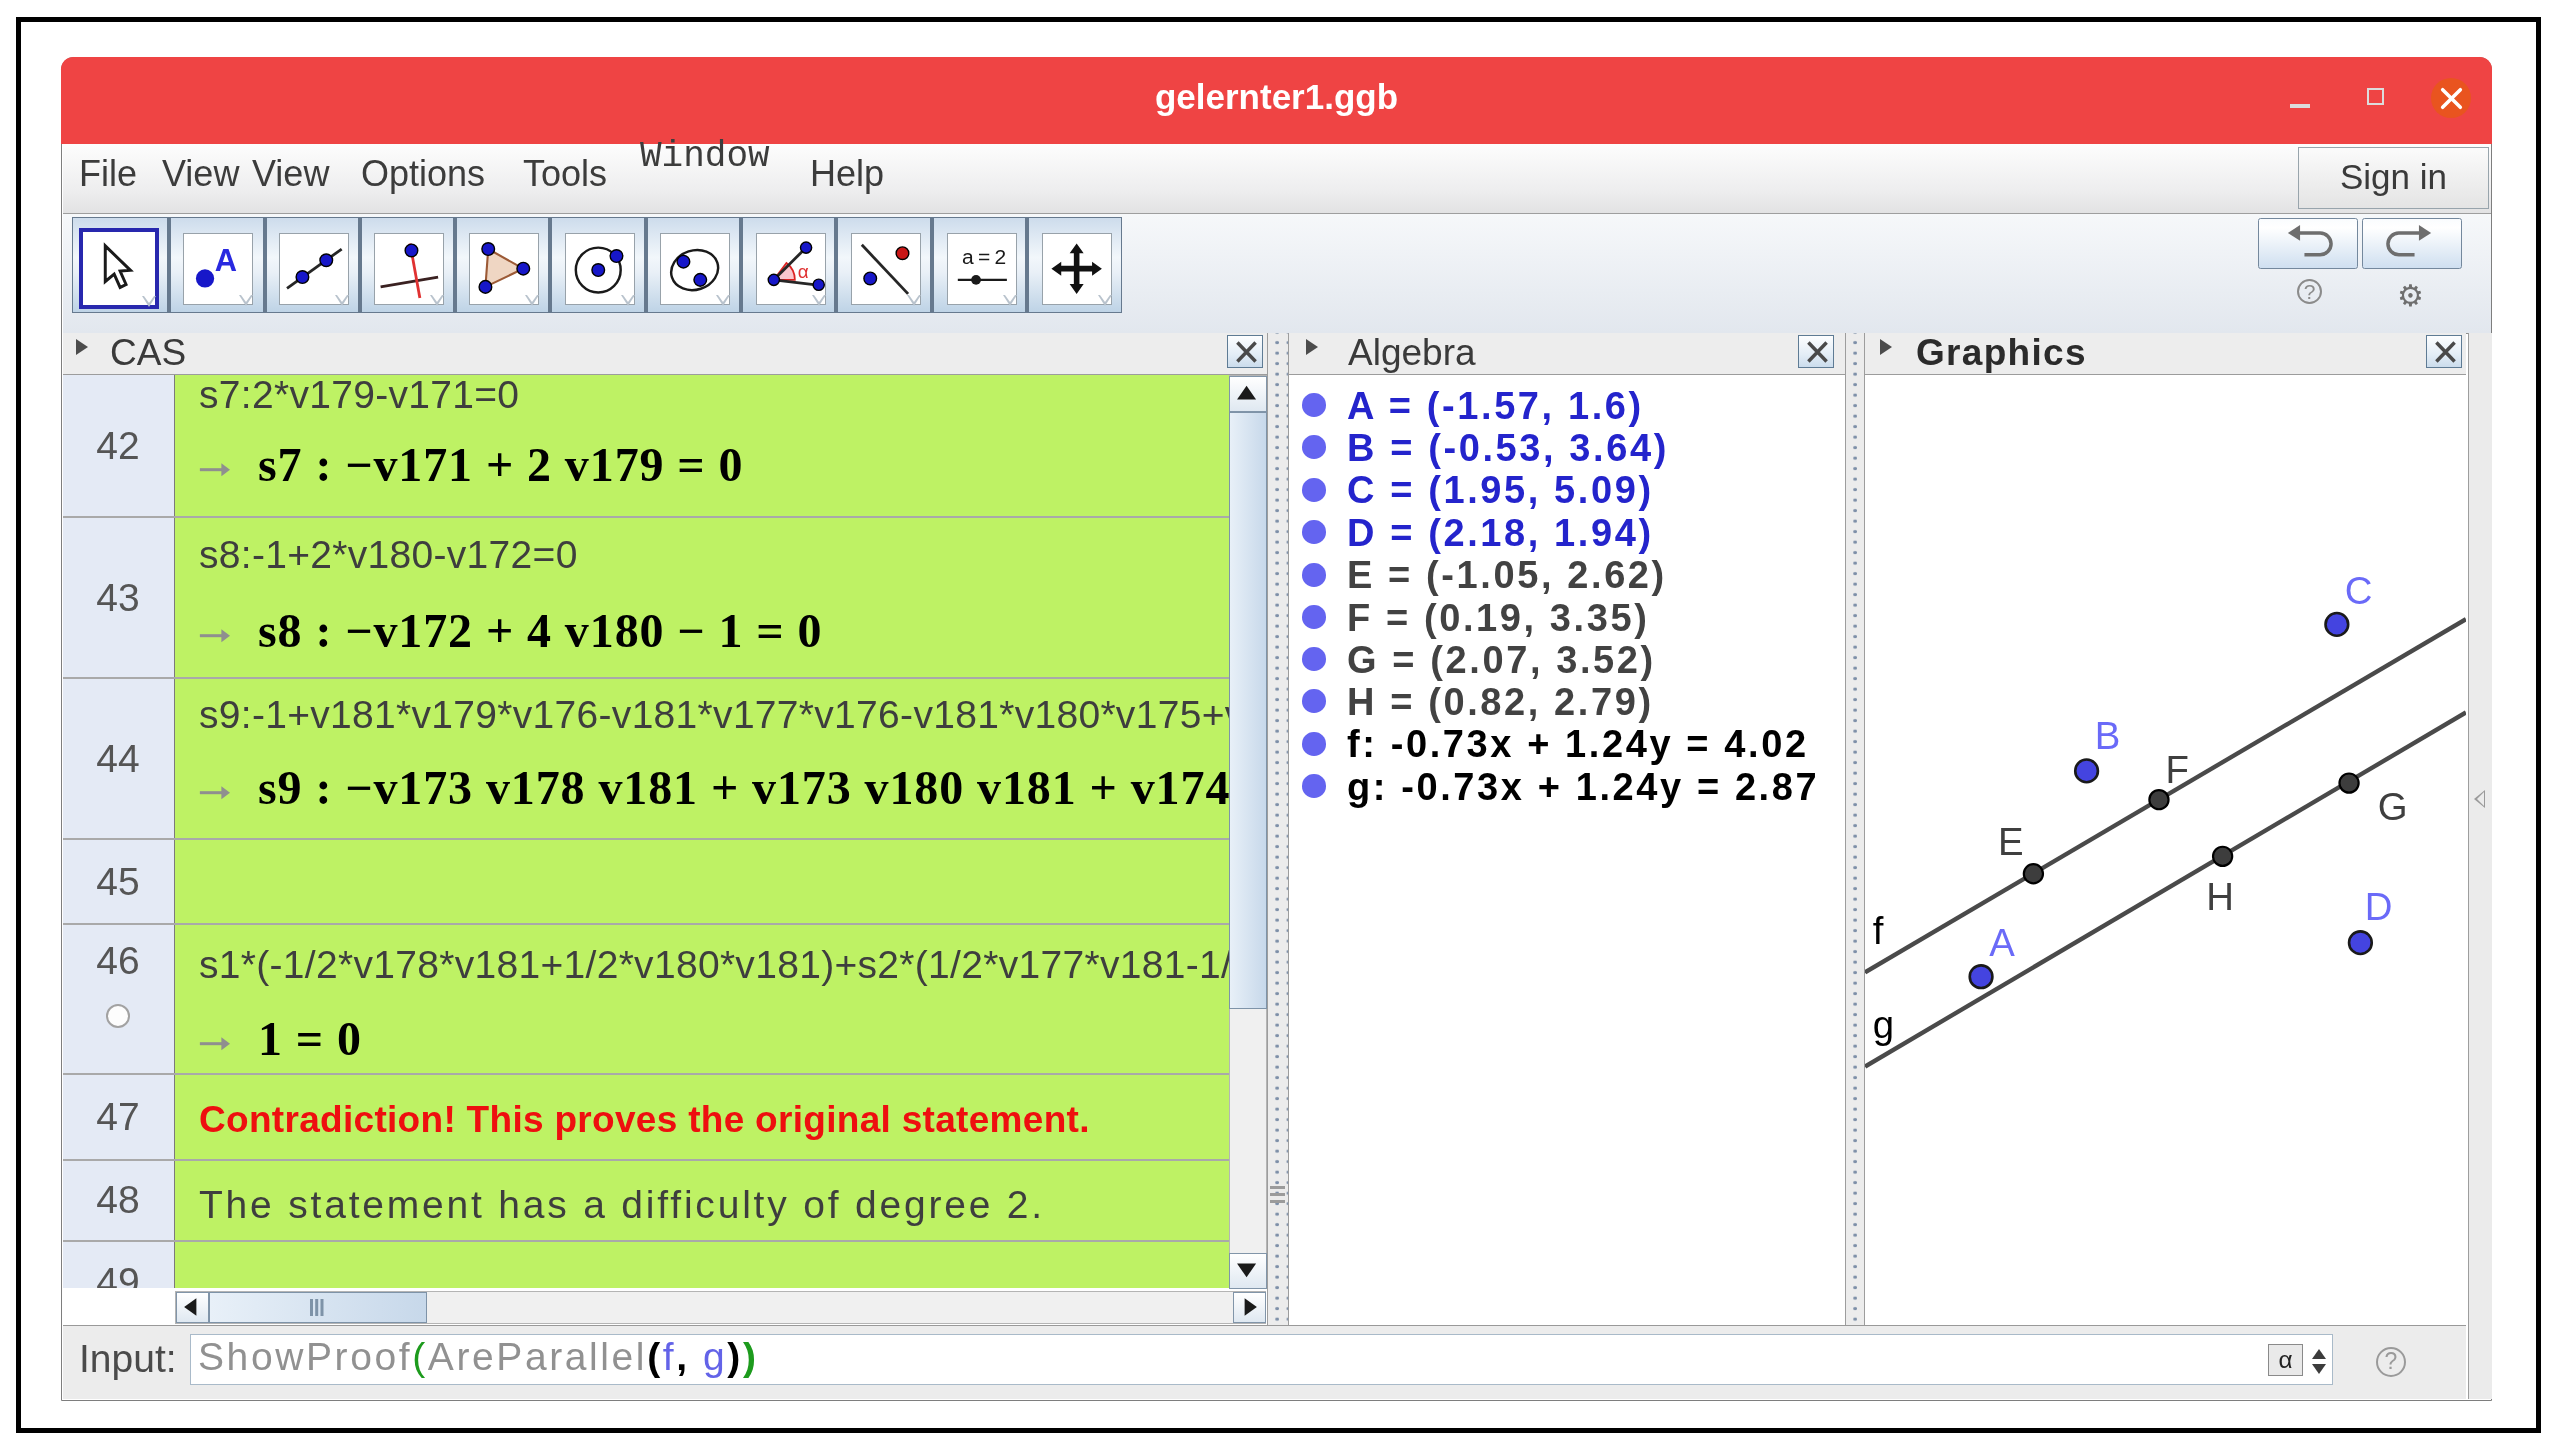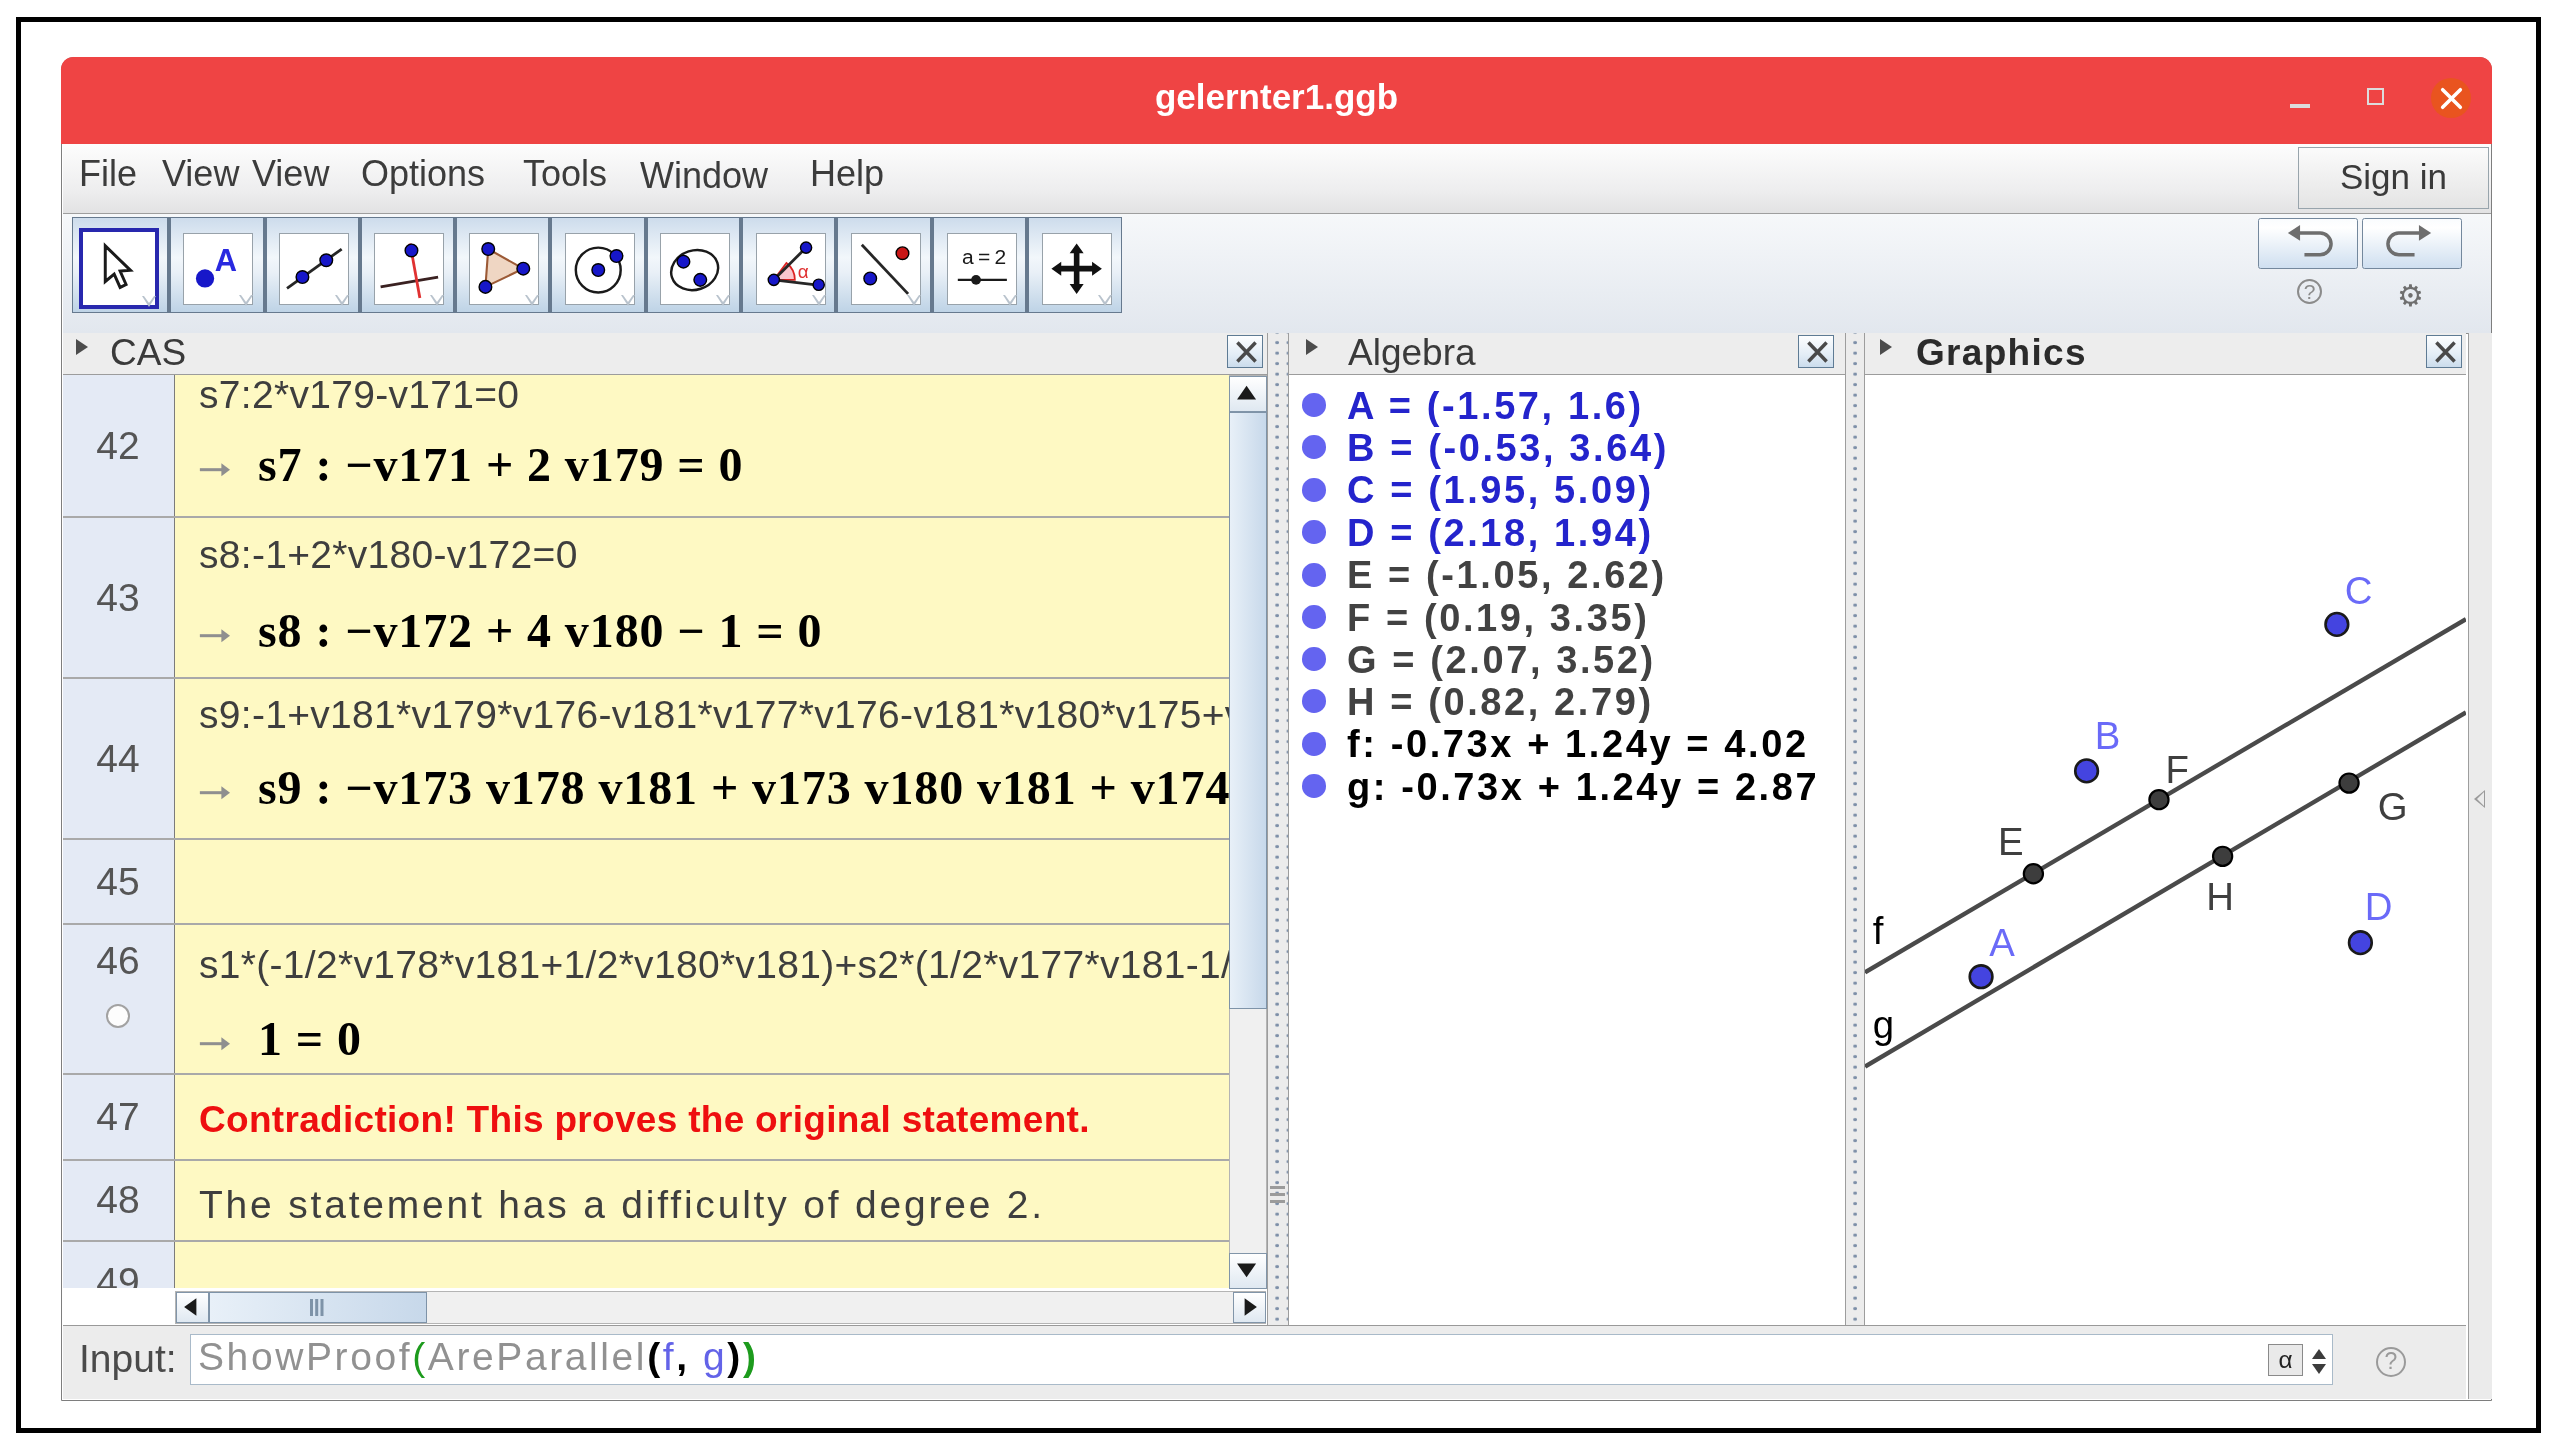--- a/index.html
+++ b/index.html
@@ -29,21 +29,21 @@
 .bluebtn{background:linear-gradient(#fafcfe,#ffffff 18%,#cfdff0);border:1.7px solid #74889d;box-sizing:border-box;border-radius:2.6px;}
 
 .phead{position:absolute;top:333px;height:42px;background:#ededed;border-bottom:1.7px solid #9c9c9c;box-sizing:border-box;}
 .phead .lbl{position:absolute;top:0;height:40px;line-height:40px;font-size:37px;color:#3a3a3a;}
 .parrow{position:absolute;top:6.1px;width:0;height:0;border-top:8.7px solid transparent;border-bottom:8.7px solid transparent;border-left:12.2px solid #4c4c4c;}
 .xbtn{position:absolute;top:335px;width:36px;height:33px;background:linear-gradient(#fdfeff,#e3edf6 60%,#cbdcec);border:1.7px solid #5e7b94;box-sizing:border-box;}
 .xbtn svg{position:absolute;left:3.5px;top:2.6px;}
 #numcol{left:63px;top:375px;width:112px;height:913px;background:#e4eaf5;border-right:1.7px solid #7b7b7b;box-sizing:border-box;}
 .rowline{position:absolute;left:63px;width:1166px;height:1.7px;background:#a9a9a9;}
 .num{position:absolute;left:63px;width:110px;text-align:center;font-size:39px;line-height:39px;color:#555;}
-#casclip{left:174px;top:375px;width:1055px;height:913px;overflow:hidden;background:#fef9c3;}
+#casclip{left:174px;top:375px;width:1055px;height:913px;overflow:hidden;background:#bef264;}
 .inclip{position:absolute;left:25px;font-size:39px;line-height:39px;letter-spacing:0.3px;color:#3e3e3e;white-space:nowrap;}
 .outclip{position:absolute;left:84px;font-family:"Liberation Serif",serif;font-weight:bold;font-size:48px;line-height:48px;letter-spacing:0.9px;color:#000;white-space:nowrap;}
 .arrclip{position:absolute;left:25px;width:31px;height:17.4px;}
 
 .sbtrack{background:#f0f0f0;border:0.9px solid #b4b4b4;box-sizing:border-box;}
 .sbbtn{position:absolute;background:linear-gradient(#ffffff,#dfe8f1);border:1.7px solid #8195a9;box-sizing:border-box;}
 .sbbtn svg{position:absolute;left:0;top:0;}
 .sbslider{position:absolute;background:linear-gradient(90deg,#e8f0f8,#c7d8ea);border:1.7px solid #7e93a8;box-sizing:border-box;}
 
 .divider{top:333px;width:22px;height:992px;background:#ececec;border-left:1.7px solid #9d9d9d;border-right:1.7px solid #9d9d9d;box-sizing:border-box;background-image:radial-gradient(circle,#7d8fa8 1.5px,rgba(0,0,0,0) 2px);background-size:11.3px 10.5px;background-position:3.5px 4.4px;}
@@ -69,21 +69,21 @@
       <svg width="23" height="23" viewBox="0 0 26 26">
         <path d="M3 3 L23 23 M23 3 L3 23" stroke="#fff" stroke-width="4" stroke-linecap="round"></path>
       </svg>
     </div>
   <div class="abs" id="menubar"></div>
   <div class="menuitem" style="left:79px;top:140px;">File</div>
   <div class="menuitem" style="left:162px;top:140px;">View</div>
   <div class="menuitem" style="left:252px;top:140px;">View</div>
   <div class="menuitem" style="left:361px;top:140px;">Options</div>
   <div class="menuitem" style="left:523px;top:140px;">Tools</div>
-  <div class="menuitem" style="left:640px;top:142px;">Window</div>
+  <div class="menuitem" style="left:640px;top:123px;font-family:Liberation Mono, monospace;">Window</div>
   <div class="menuitem" style="left:810px;top:140px;">Help</div>
   <div class="abs" id="signin">Sign in</div>
   <div class="abs" id="toolbar"></div>
   <div class="cellrow"></div>
 <div class="cellsep" style="left:167px;"></div>
     <div class="cellsep" style="left:263px;"></div>
     <div class="cellsep" style="left:358px;"></div>
     <div class="cellsep" style="left:453px;"></div>
     <div class="cellsep" style="left:548px;"></div>
     <div class="cellsep" style="left:644px;"></div>

